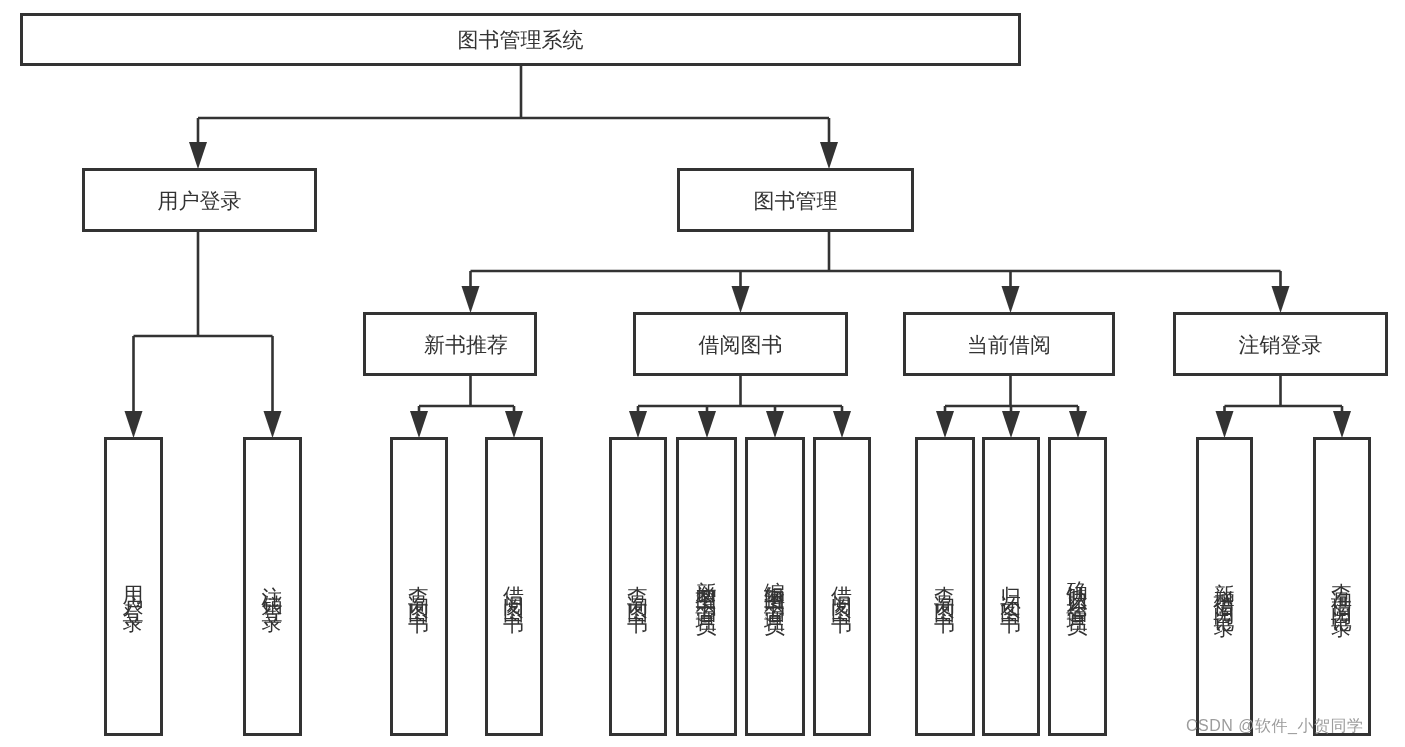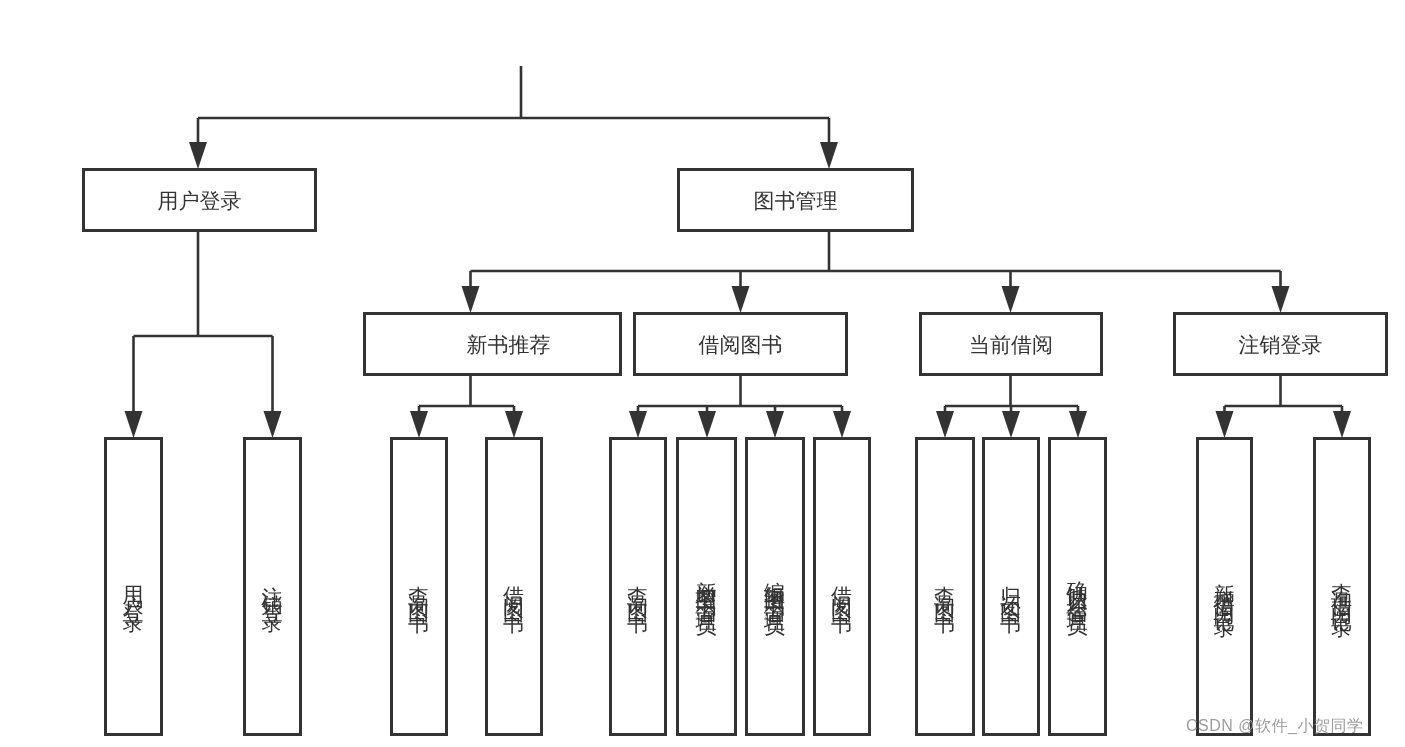--- a/index.html
+++ b/index.html
@@ -119,35 +119,38 @@
       <path d="M766 411 L784 411 L775 438 Z"></path>
       <path d="M833 411 L851 411 L842 438 Z"></path>
       <path d="M936 411 L954 411 L945 438 Z"></path>
       <path d="M1002 411 L1020 411 L1011 438 Z"></path>
       <path d="M1069 411 L1087 411 L1078 438 Z"></path>
       <path d="M1215.5 411 L1233.5 411 L1224.5 438 Z"></path>
       <path d="M1333 411 L1351 411 L1342 438 Z"></path>
     </g>
   </svg>
 
+  <div class="box" style="left:20px; top:13px; width:1001px; height:53px;">
+    <span>图书管理系统</span>
+  </div>
 
   <div class="box" style="left:82px; top:168px; width:235px; height:64px;">
     <span>用户登录</span>
   </div>
   <div class="box" style="left:677px; top:168px; width:237px; height:64px;">
     <span>图书管理</span>
   </div>
 
-  <div class="box" style="left:363px; top:312px; width:259px; height:64px;padding-left:32px;">
+  <div class="box" style="left:363px; top:312px; width:174px; height:64px;padding-left:32px;">
     <span>新书推荐</span>
   </div>
   <div class="box" style="left:633px; top:312px; width:215px; height:64px;">
     <span>借阅图书</span>
   </div>
-  <div class="box" style="left:903px; top:312px; width:184px; height:64px;margin-left:16px;">
+  <div class="box" style="left:903px; top:312px; width:212px; height:64px;">
     <span>当前借阅</span>
   </div>
   <div class="box" style="left:1173px; top:312px; width:215px; height:64px;">
     <span>注销登录</span>
   </div>
 
   <div class="box" style="left:104px; top:437px; width:59px; height:299px;">
     <span class="vlabel">用户登录</span>
   </div>
   <div class="box" style="left:243px; top:437px; width:59px; height:299px;">

